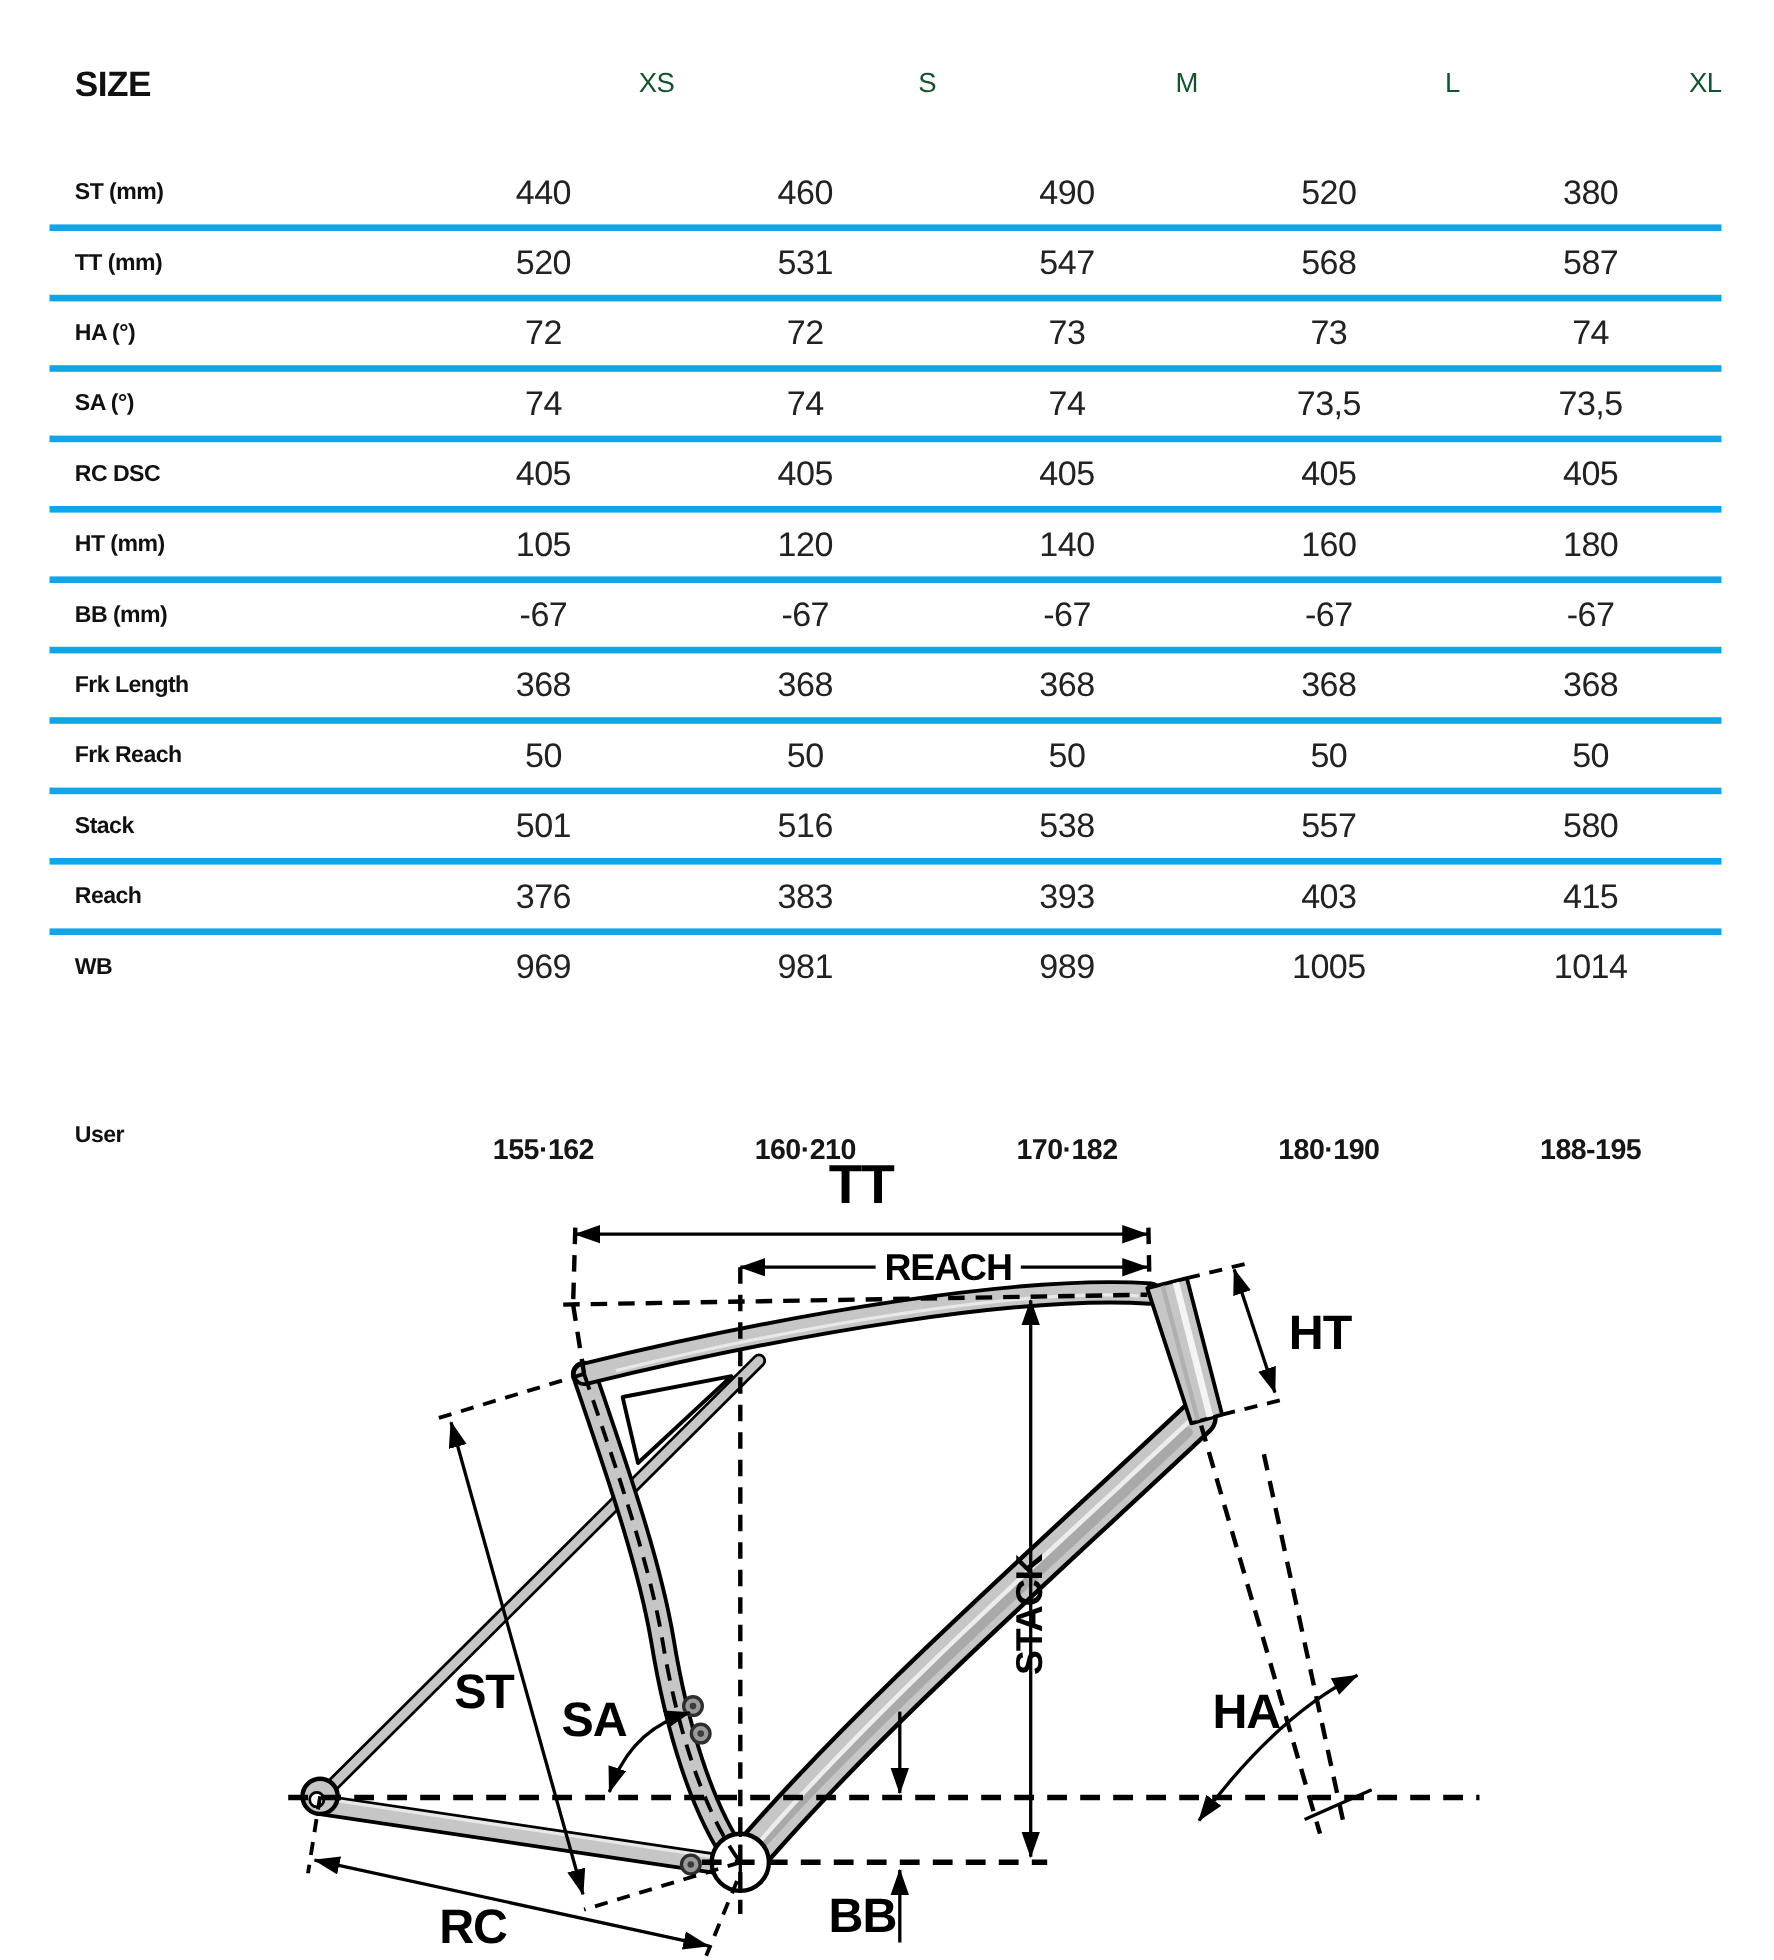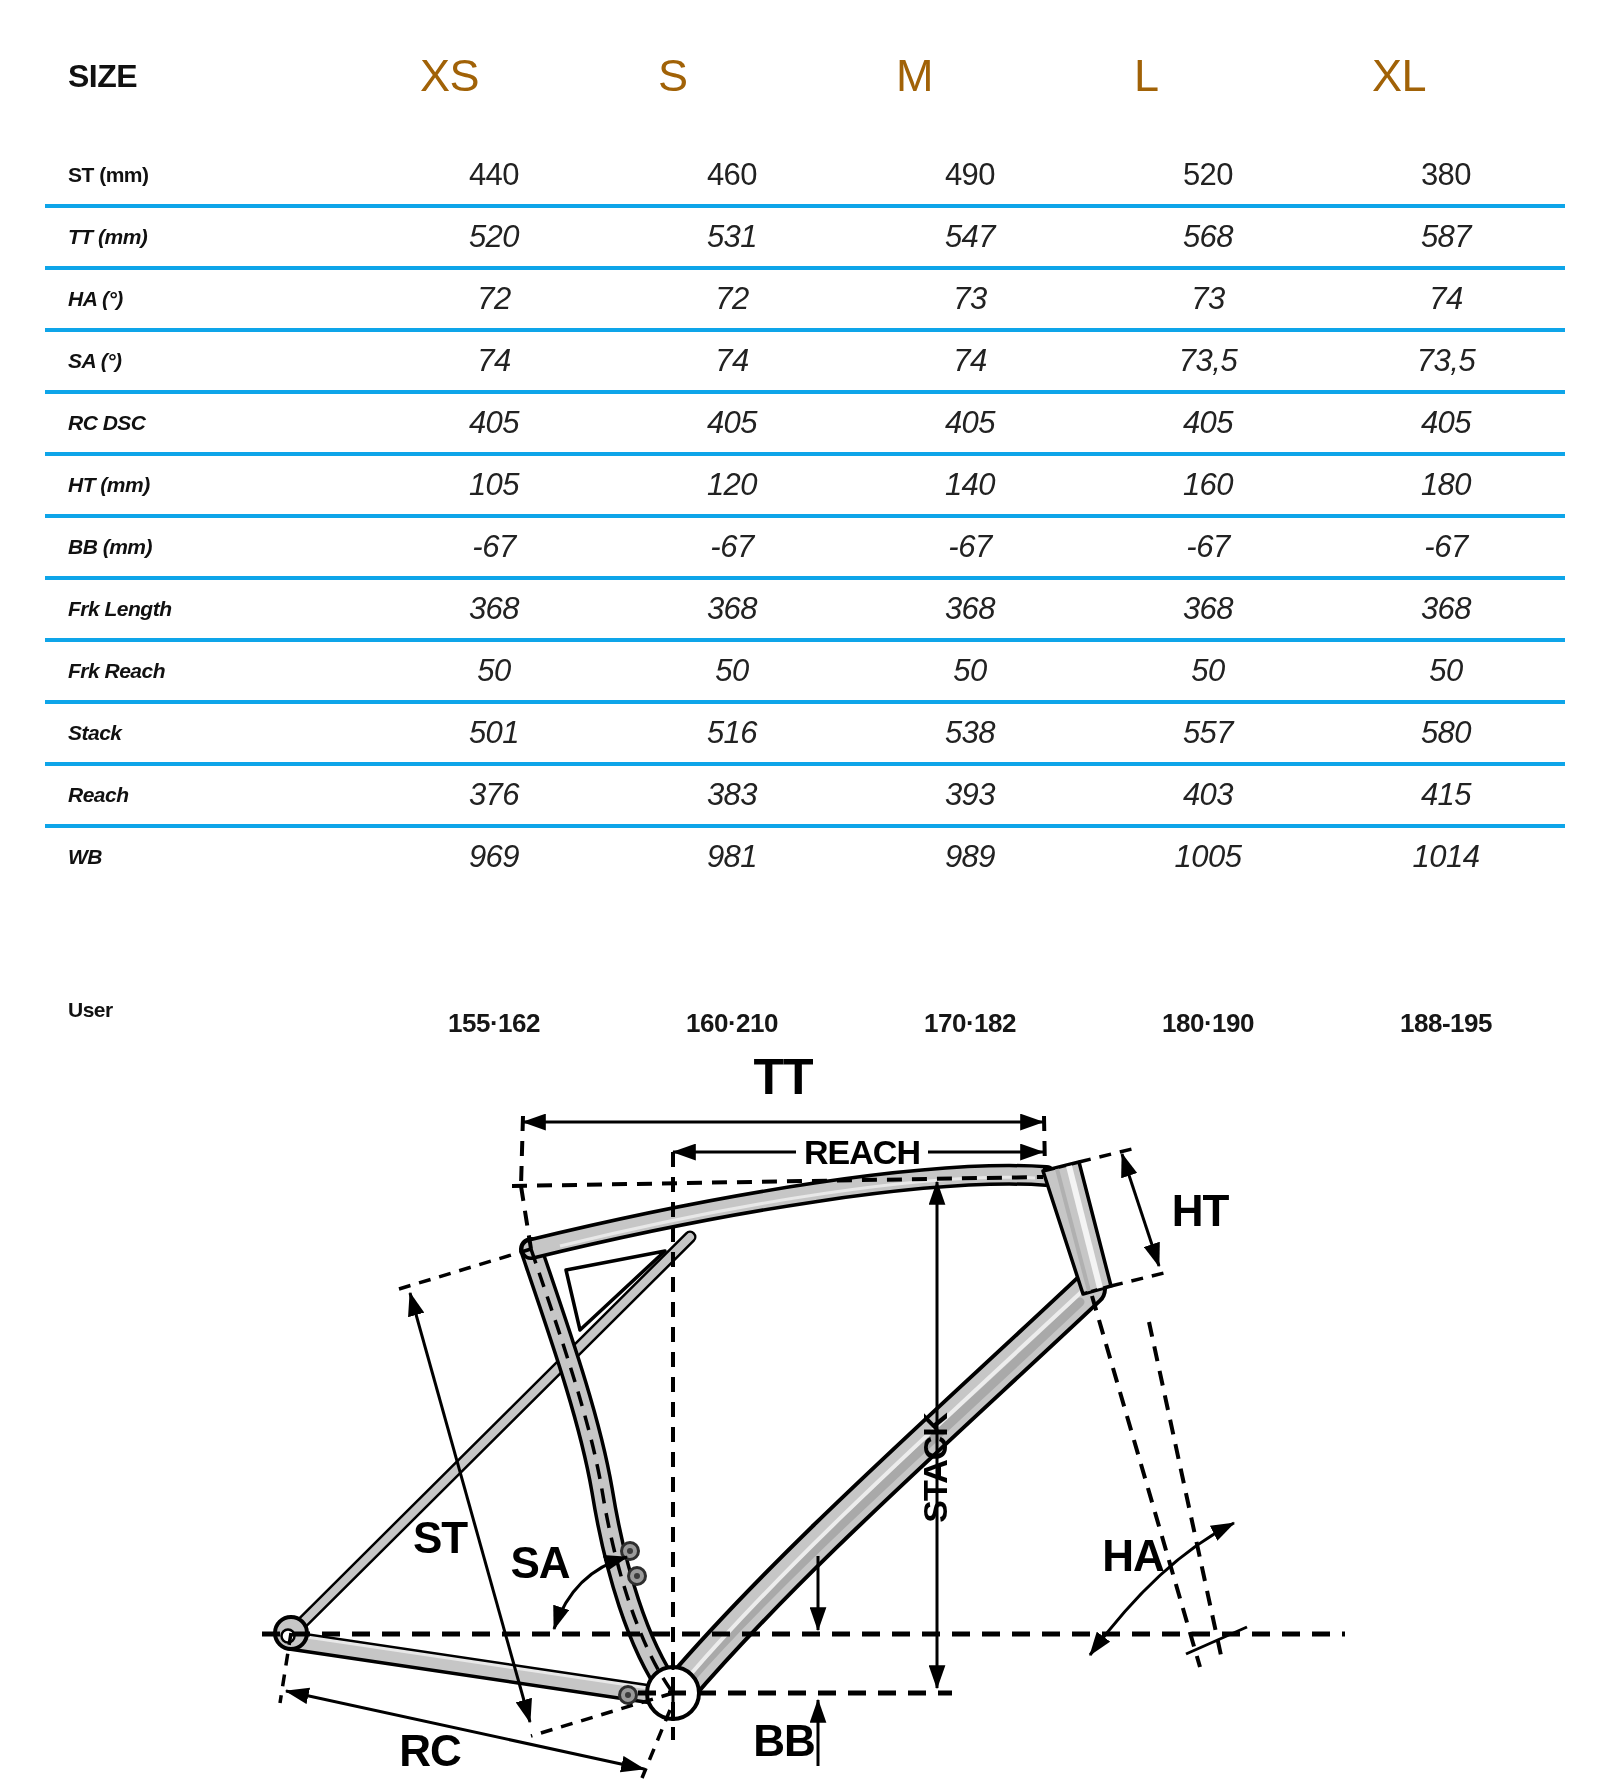--- a/index.html
+++ b/index.html
@@ -1,24 +1,24 @@
 <!DOCTYPE html>
 <html><head>
 <meta charset="utf-8">
 <style>
   html,body{margin:0;padding:0;background:#fff;}
   .page{position:relative;width:1613px;height:1782px;background:#ffffff;overflow:hidden;
         font-family:"Liberation Sans",sans-serif;}
   .geo-table{position:absolute;left:45px;top:0;width:1520px;padding-top:46px;}
   .row{display:grid;grid-template-columns:330px repeat(5,1fr);align-items:center;height:58px;}
   .row.header{height:60px;margin-bottom:40px;gap:45px;}
-  .row.sep{border-top:4px solid #0ea5e9;font-style:italic;}
+  .row.sep{border-top:6px solid #0ea5e9;}
   .row.user{margin-top:94px;}
   .cell-label{padding-left:23px;font-weight:bold;font-size:21px;color:#111;letter-spacing:-0.5px;}
-  .cell-head{font-size:45px;color:#a16207;text-align:left;letter-spacing:-0.5px;}
+  .cell-head{font-size:25px;color:#14532d;text-align:right;letter-spacing:-0.5px;}
   .cell-val{font-size:31px;color:#222;text-align:center;letter-spacing:-0.5px;}
   .row.user .cell-val{font-size:26px;font-weight:bold;color:#161616;margin-top:28px;}
   .row.header .cell-label{font-size:32px;}
   .diagram{position:absolute;left:0;top:0;width:1613px;height:1782px;}
   .dim-label{font-family:"Liberation Sans",sans-serif;font-weight:bold;fill:#000;letter-spacing:-1px;}
 </style>
 </head>
 <body>
 
 <div class="page">

